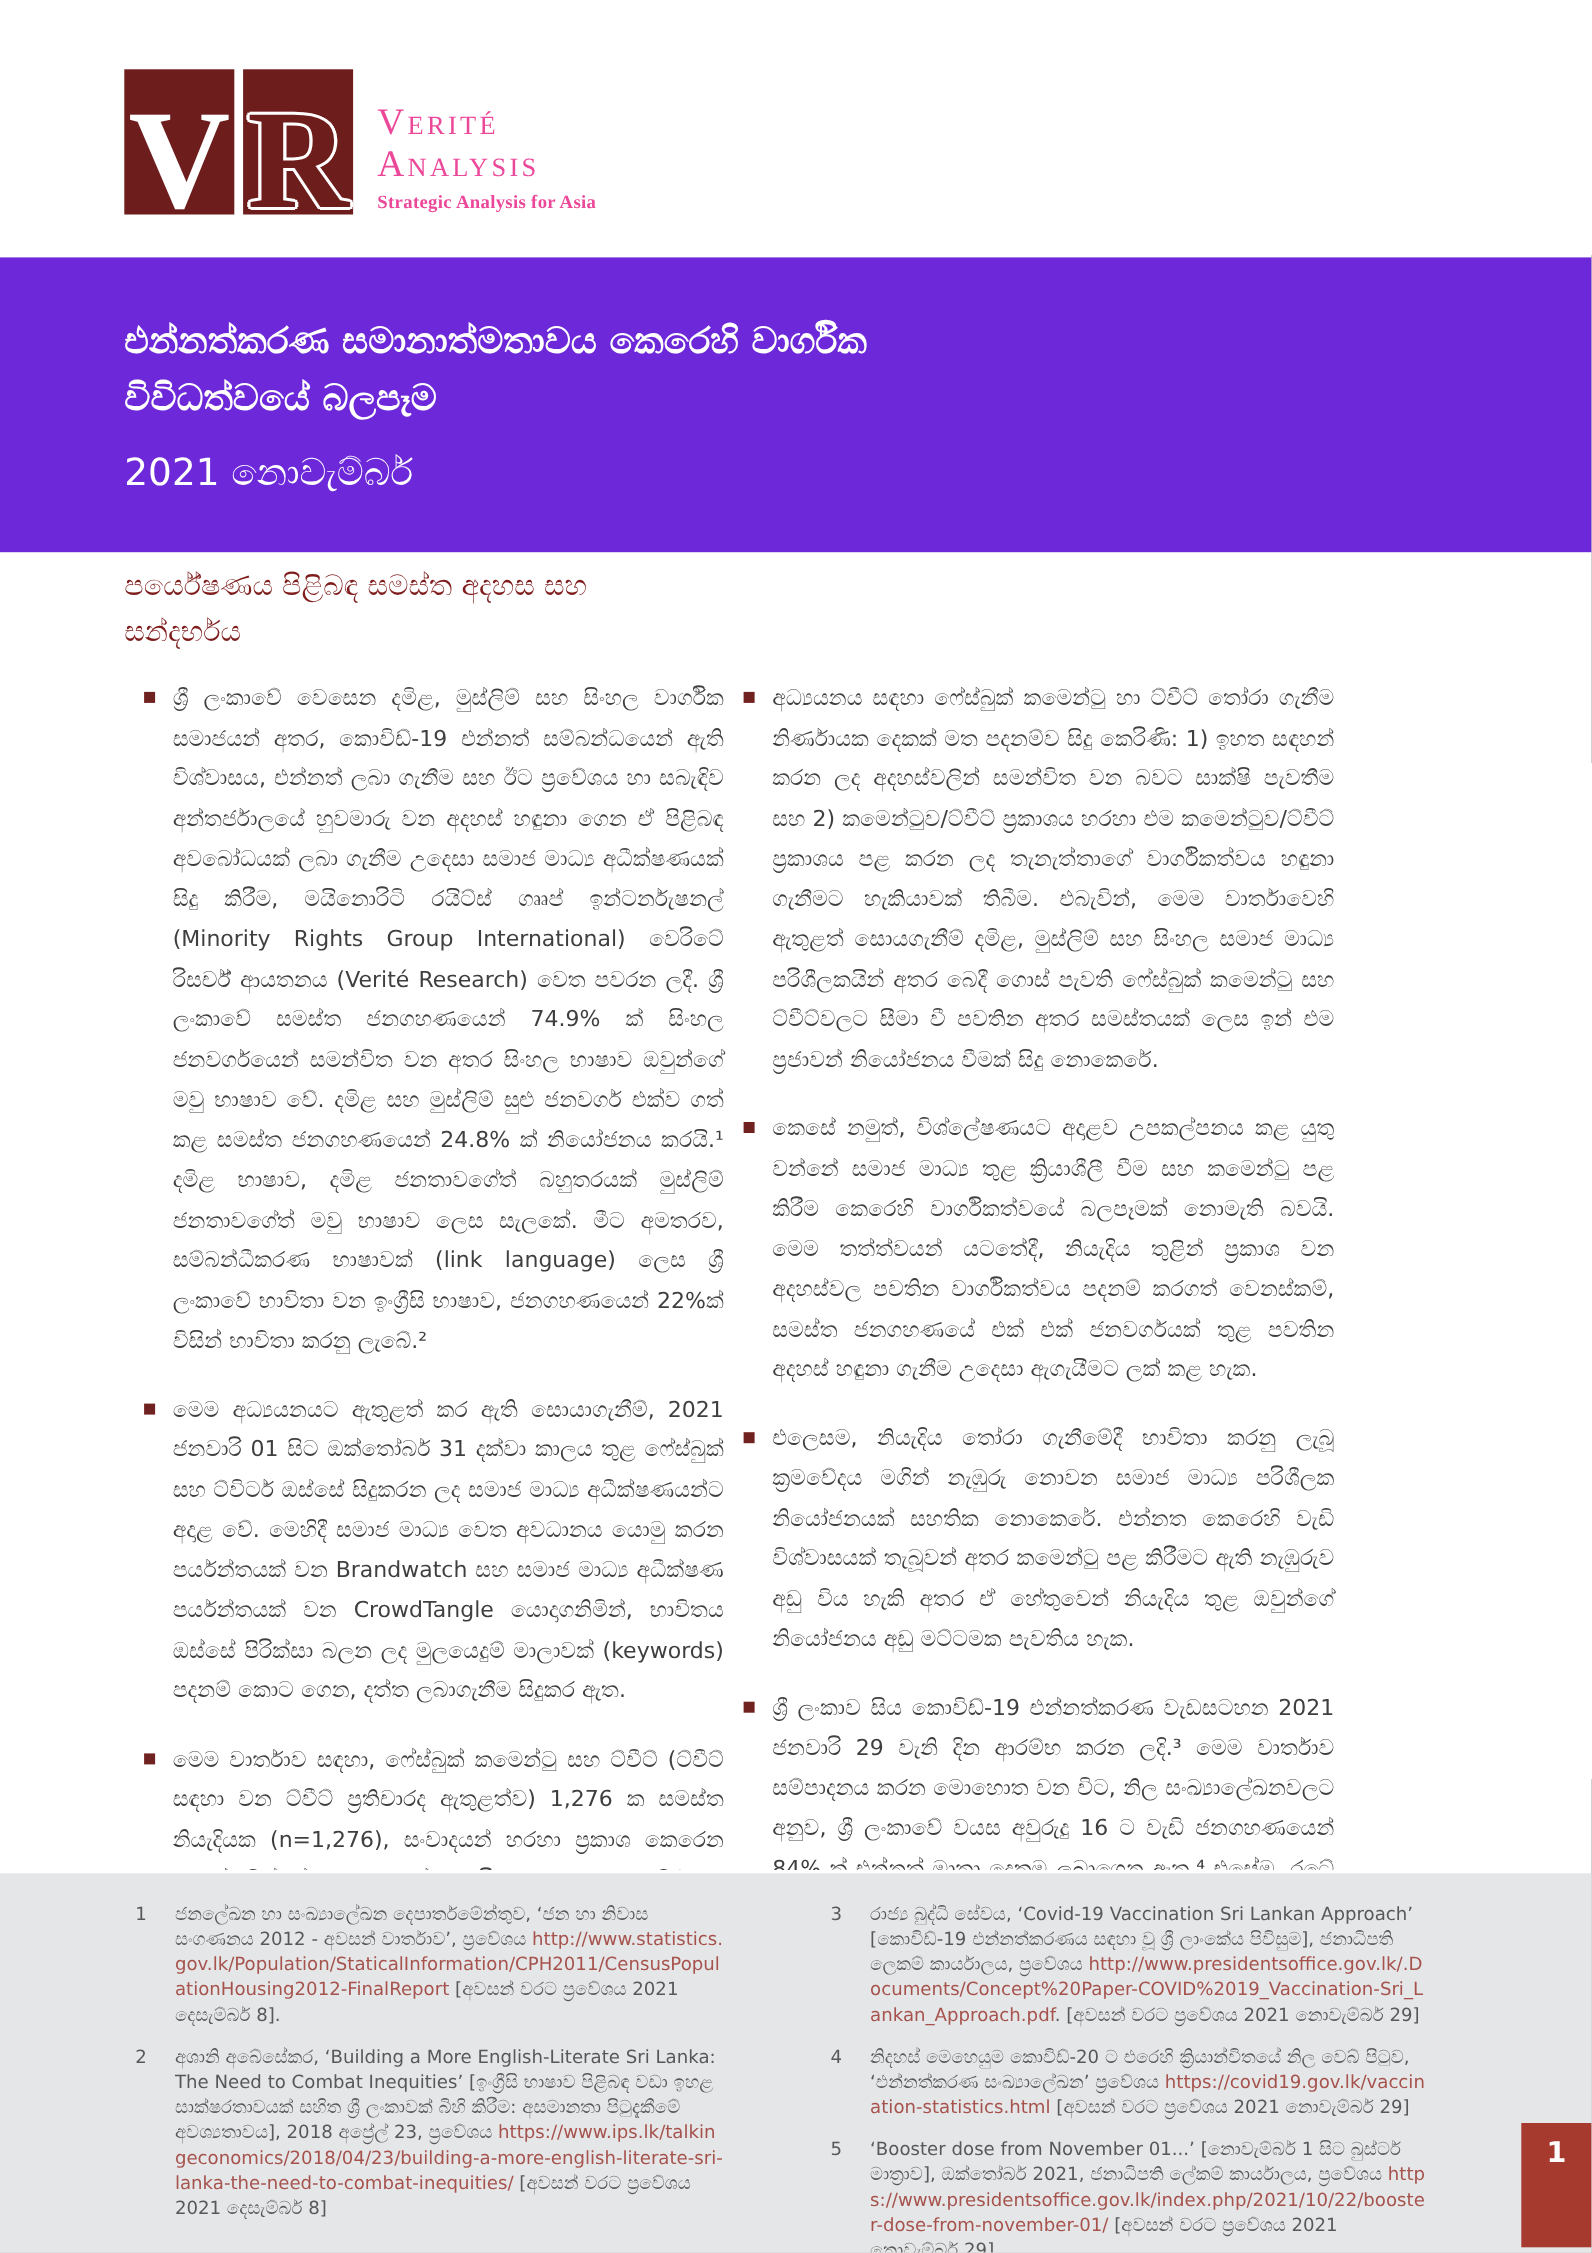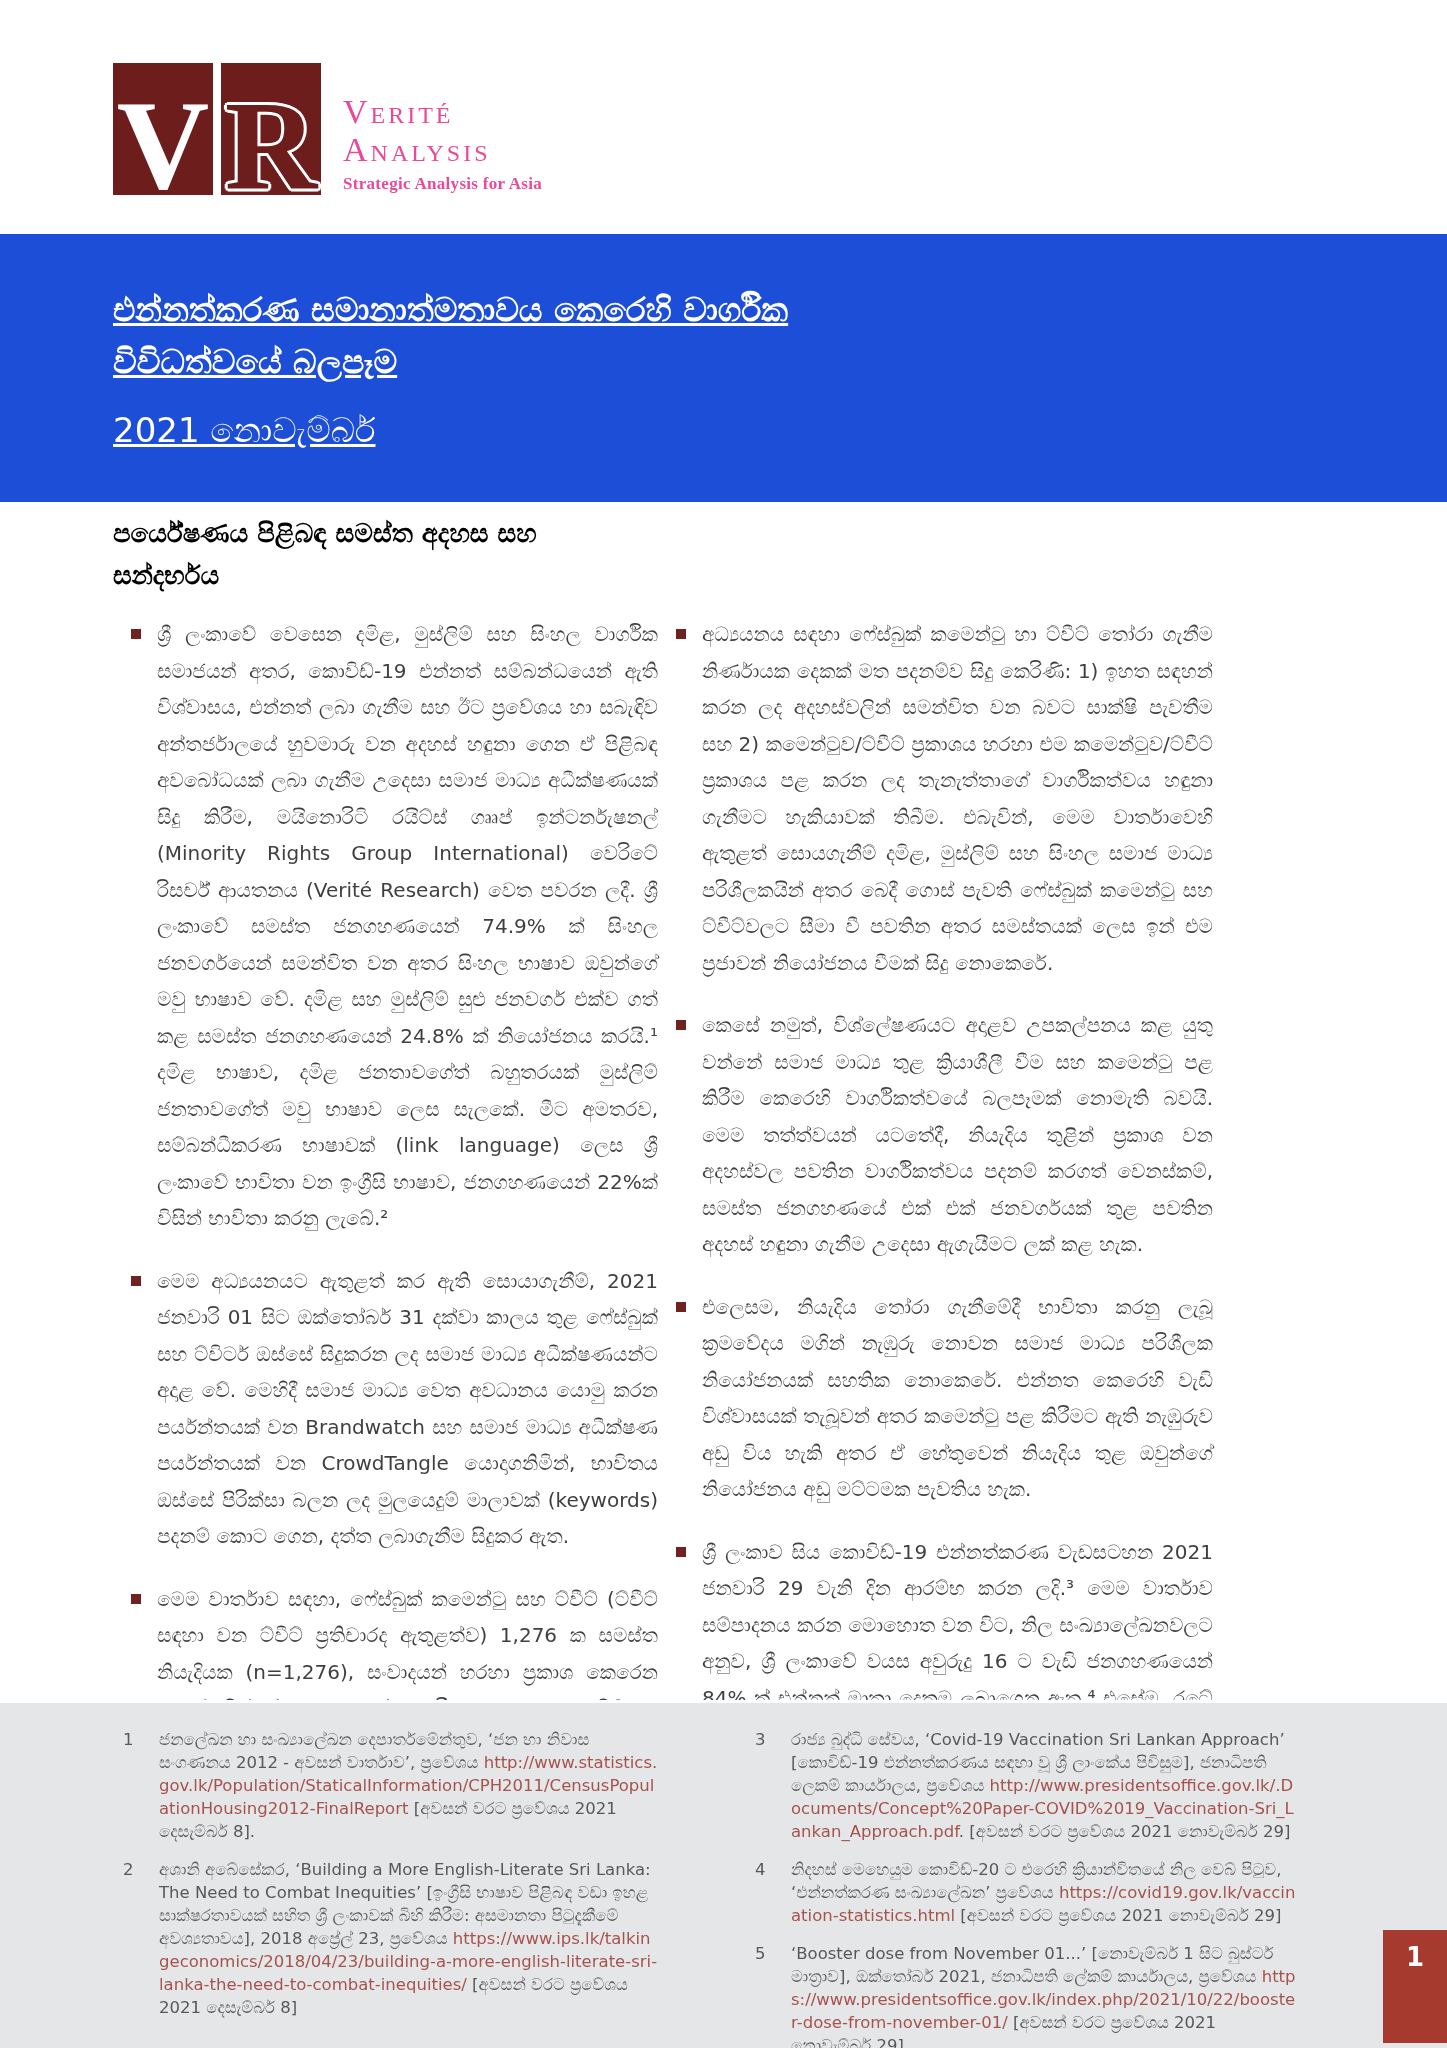--- a/index.html
+++ b/index.html
@@ -34,29 +34,29 @@
                  -2px -2px #fff, 2px -2px #fff, -2px 2px #fff, 2px 2px #fff;
   }
   .logo-text { margin-left: 22px; padding-top: 30px;
     font-family: "Liberation Serif", "DejaVu Serif", serif; color: #ec4899; }
   .logo-name { font-variant: small-caps; font-size: 34px; line-height: 38px; letter-spacing: 3px; font-weight: 400; }
   .logo-tagline { font-size: 17px; font-weight: 700; margin-top: 5px; letter-spacing: 0.3px; }
 
   
   .title-band {
     position: absolute; left: 0; top: 234px; width: 100%; height: 268px;
-    background: #1d4ed8; color: #ffffff; padding: 50px 140px 0 113px; text-decoration: underline;
+    background: #6d28d9; color: #ffffff; padding: 50px 140px 0 113px;
   }
   .title-band h1 { font-size: 33px; line-height: 52px; font-weight: 700; }
   .title-band .doc-date { margin-top: 22px; font-size: 34px; font-weight: 400; }
 
   
   .section-heading {
     position: absolute; left: 113px; top: 512px; width: 560px;
-    color: #000000; font-size: 26px; line-height: 42px; font-weight: 700;
+    color: #7f1d1d; font-size: 26px; line-height: 42px; font-weight: 400;
   }
 
   
   .columns {
     position: absolute; left: 113px; top: 616px; width: 1187px; height: 1084px;
     display: grid; grid-template-columns: 545px 555px; 
     overflow: hidden;
   }
   .col ul { list-style: none; }
   .col li {

